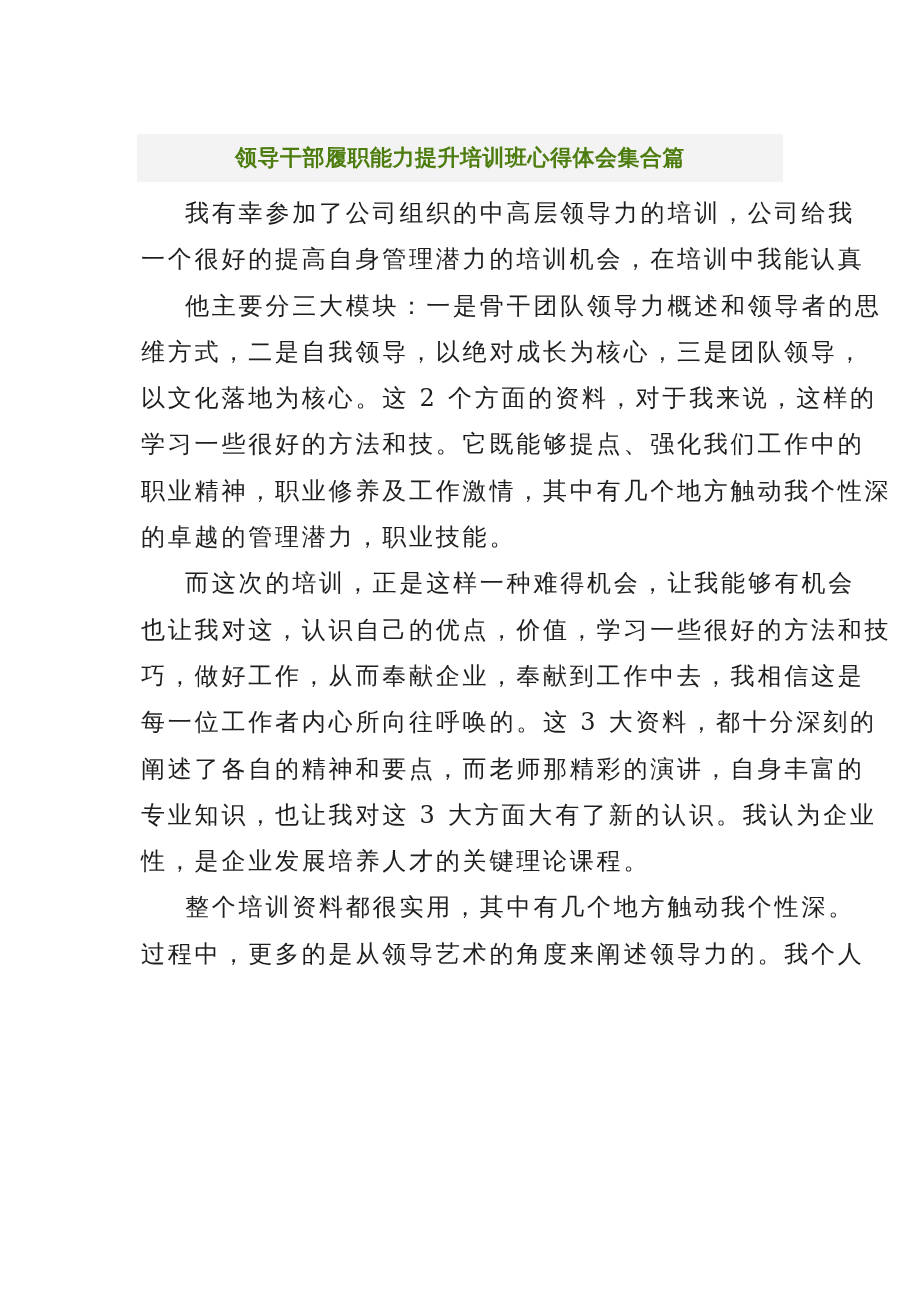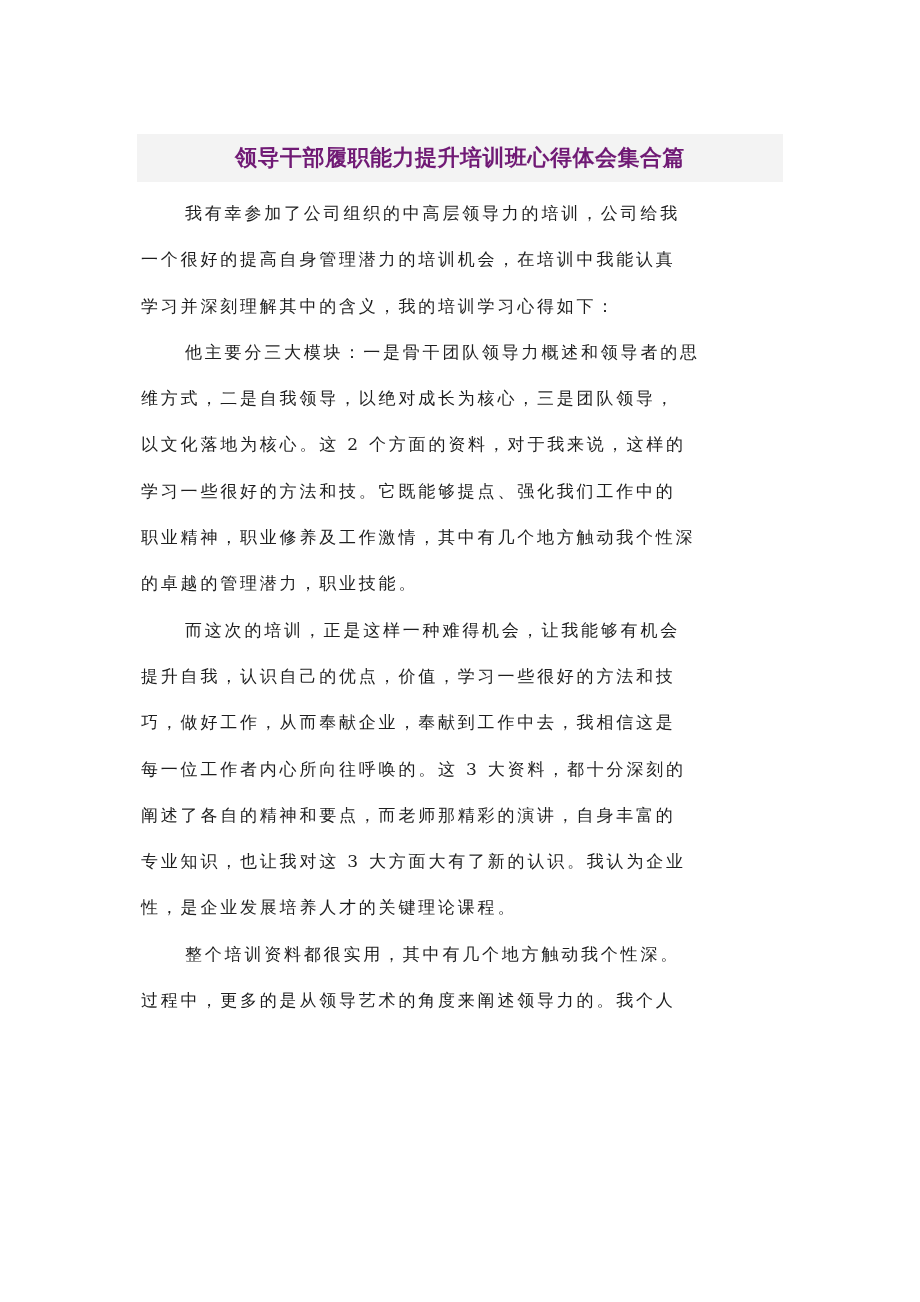--- a/index.html
+++ b/index.html
@@ -30,64 +30,63 @@
     height: 48px;
     background: #f3f3f3;
     display: flex;
     align-items: center;
     justify-content: center;
   }
   .title {
     font-family: "DejaVu Sans", "Liberation Sans", sans-serif;
     font-weight: bold;
     font-size: 22px;
-    color: #701a75;
+    color: #4d7c0f;
     letter-spacing: 0.5px;
     white-space: nowrap;
   }
   .body-text {
     position: absolute;
     left: 141px;
     top: 190px;
     width: 640px;
   }
   .line {
     height: 46.3px;
     line-height: 46.3px;
-    font-size: 17px;
+    font-size: 24px;
     letter-spacing: 2.8px;
     white-space: nowrap;
     color: #1e1e1e;
   }
   .indent {
     padding-left: 44px;
   }
 </style>
 </head>
 <body>
 
 <div class="page">
   <div class="title-box">
     <div class="title">领导干部履职能力提升培训班心得体会集合篇</div>
   </div>
 
   <div class="body-text">
     <div class="line indent">我有幸参加了公司组织的中高层领导力的培训，公司给我</div>
     <div class="line">一个很好的提高自身管理潜力的培训机会，在培训中我能认真</div>
-    <div class="line">学习并深刻理解其中的含义，我的培训学习心得如下：</div>
 
     <div class="line indent">他主要分三大模块：一是骨干团队领导力概述和领导者的思</div>
     <div class="line">维方式，二是自我领导，以绝对成长为核心，三是团队领导，</div>
     <div class="line">以文化落地为核心。这 2 个方面的资料，对于我来说，这样的</div>
     <div class="line">学习一些很好的方法和技。它既能够提点、强化我们工作中的</div>
     <div class="line">职业精神，职业修养及工作激情，其中有几个地方触动我个性深</div>
     <div class="line">的卓越的管理潜力，职业技能。</div>
 
     <div class="line indent">而这次的培训，正是这样一种难得机会，让我能够有机会</div>
-    <div class="line">提升自我，认识自己的优点，价值，学习一些很好的方法和技</div>
+    <div class="line">也让我对这，认识自己的优点，价值，学习一些很好的方法和技</div>
     <div class="line">巧，做好工作，从而奉献企业，奉献到工作中去，我相信这是</div>
     <div class="line">每一位工作者内心所向往呼唤的。这 3 大资料，都十分深刻的</div>
     <div class="line">阐述了各自的精神和要点，而老师那精彩的演讲，自身丰富的</div>
     <div class="line">专业知识，也让我对这 3 大方面大有了新的认识。我认为企业</div>
     <div class="line">性，是企业发展培养人才的关键理论课程。</div>
 
     <div class="line indent">整个培训资料都很实用，其中有几个地方触动我个性深。</div>
 
     <div class="line">过程中，更多的是从领导艺术的角度来阐述领导力的。我个人</div>
   </div>

